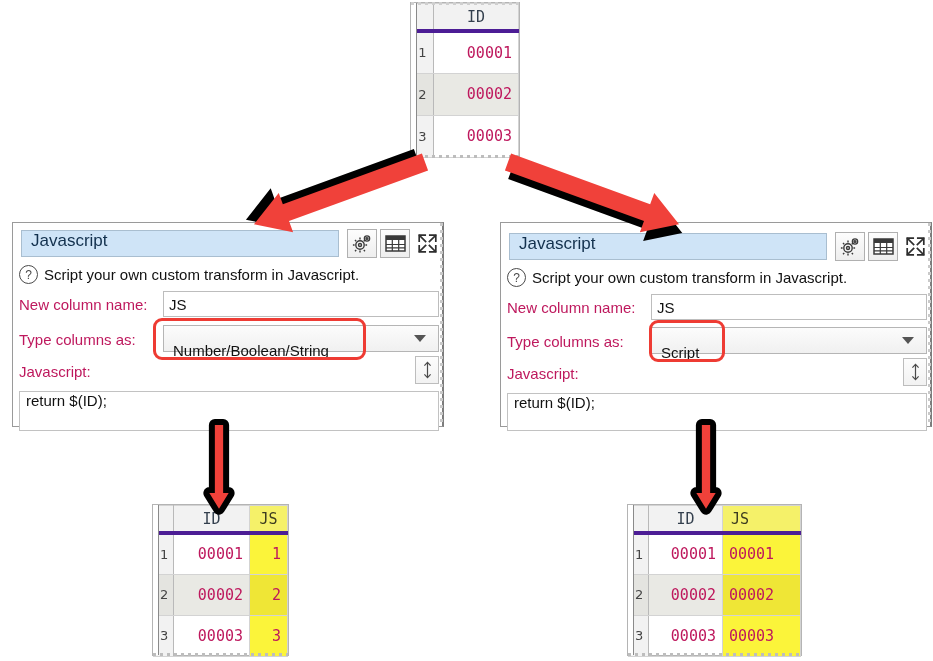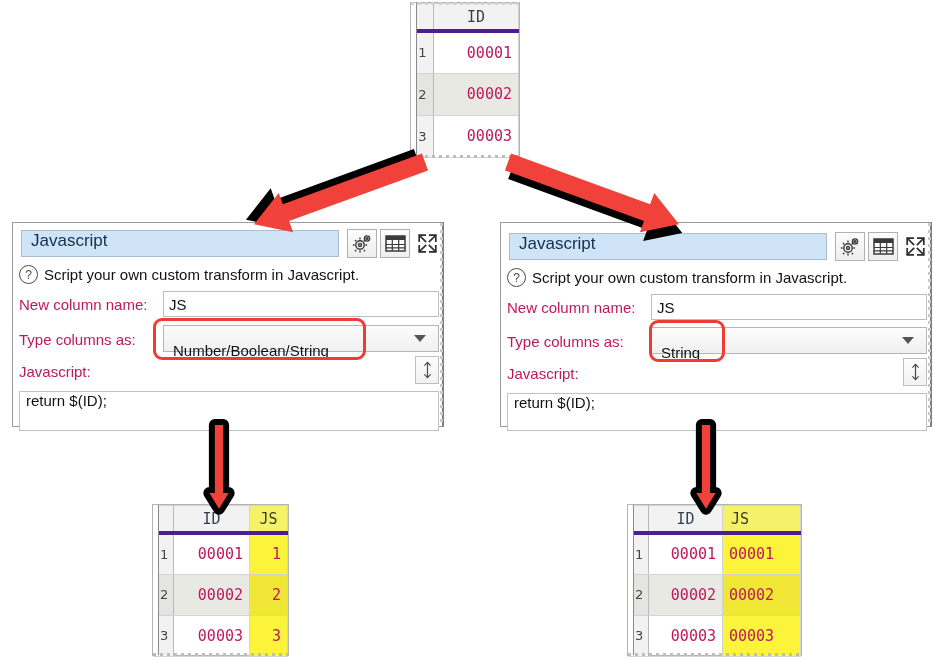--- a/index.html
+++ b/index.html
@@ -311,21 +311,21 @@
     <span>Script your own custom transform in Javascript.</span>
   </div>
 
   <div class="lbl" style="left:6px;top:76px;">New column name:</div>
   <div class="textfield" style="left:150px;top:71px;width:276px;height:26px;">
     <span>JS</span>
   </div>
 
   <div class="lbl" style="left:6px;top:110px;">Type columns as:</div>
   <div class="combo" style="left:150px;top:104px;width:276px;height:27px;">
-    <span class="combo-val">String</span>
+    <span class="combo-val">Script</span>
     <span class="arrow"></span>
   </div>
 
   <div class="lbl" style="left:6px;top:142px;">Javascript:</div>
   <div class="spinner" style="left:402px;top:135px;width:24px;height:28px;">
     <svg width="11" height="20" viewBox="0 0 11 20">
       <g stroke="#4a4a4a" stroke-width="1.2" fill="none">
         <path d="M5.5 3v14"></path>
           <path d="M2.4 5.6 5.5 2.4 8.6 5.6"></path>
           <path d="M2.4 14.4 5.5 17.6 8.6 14.4"></path>

